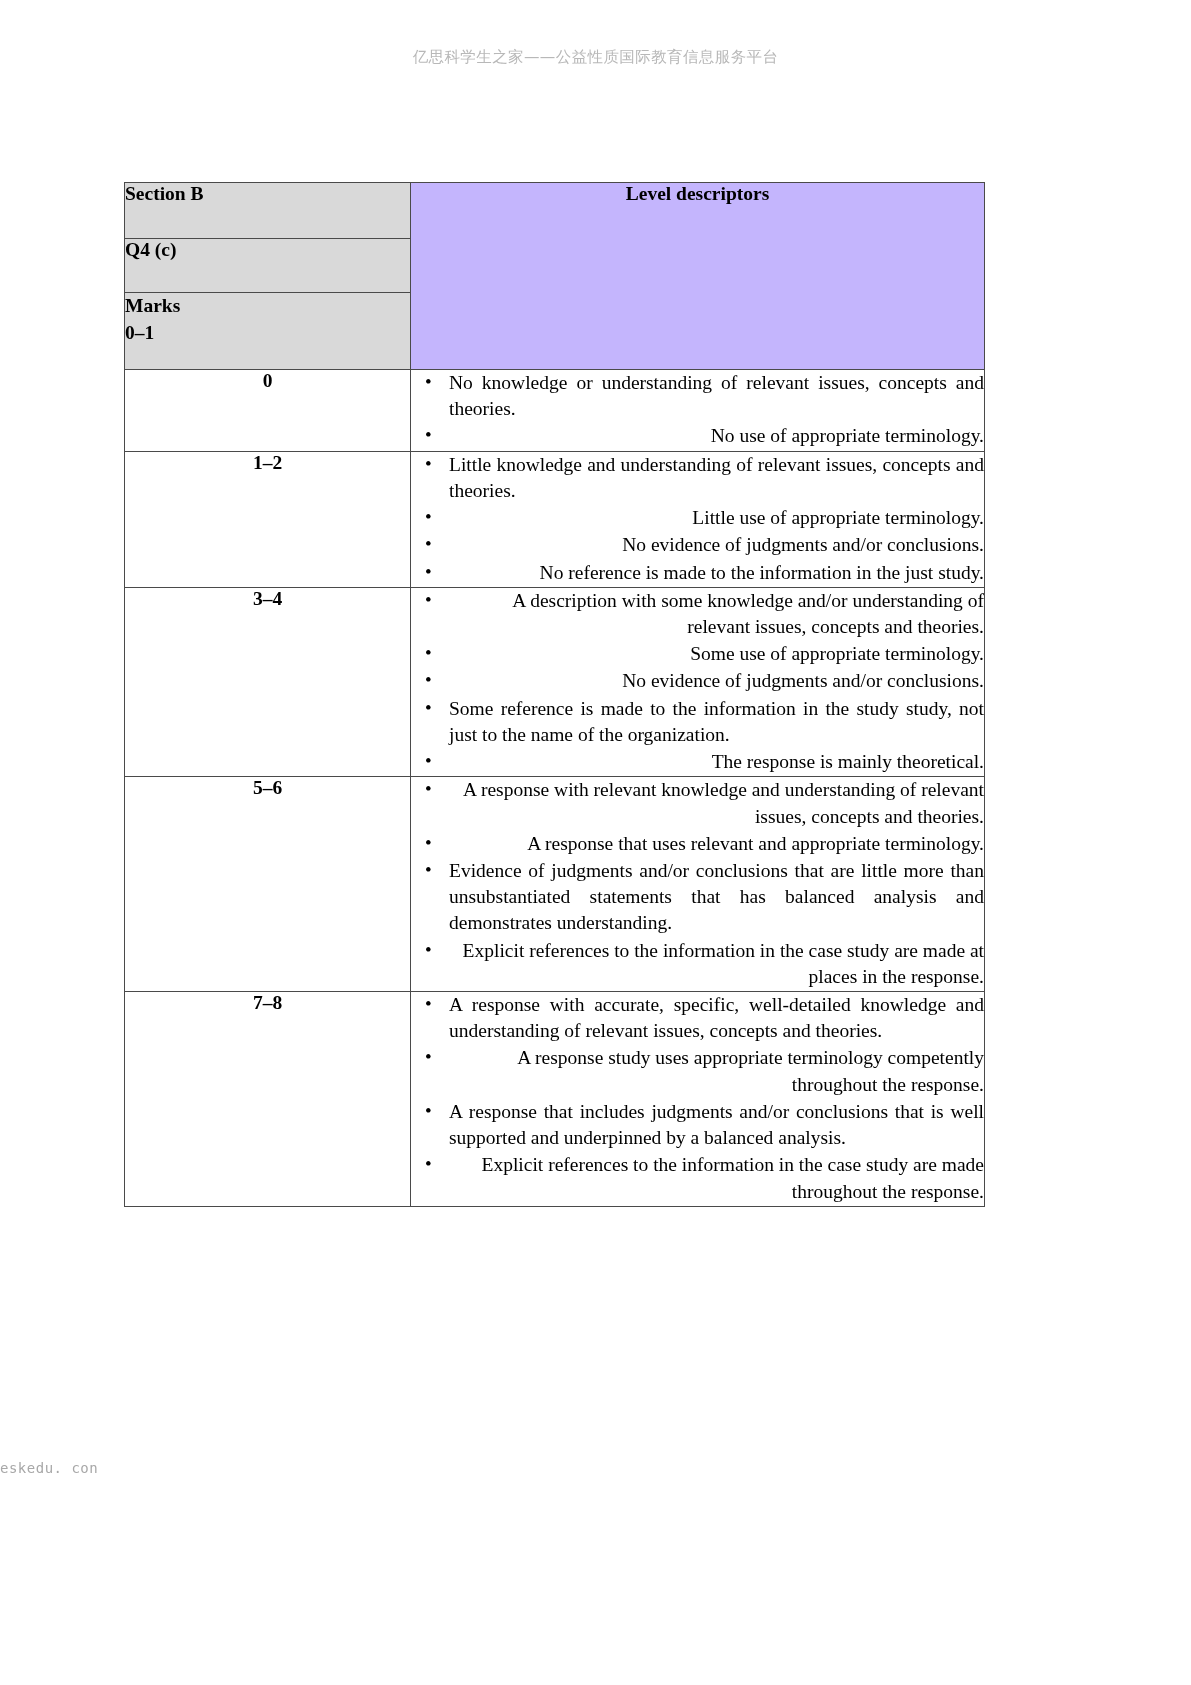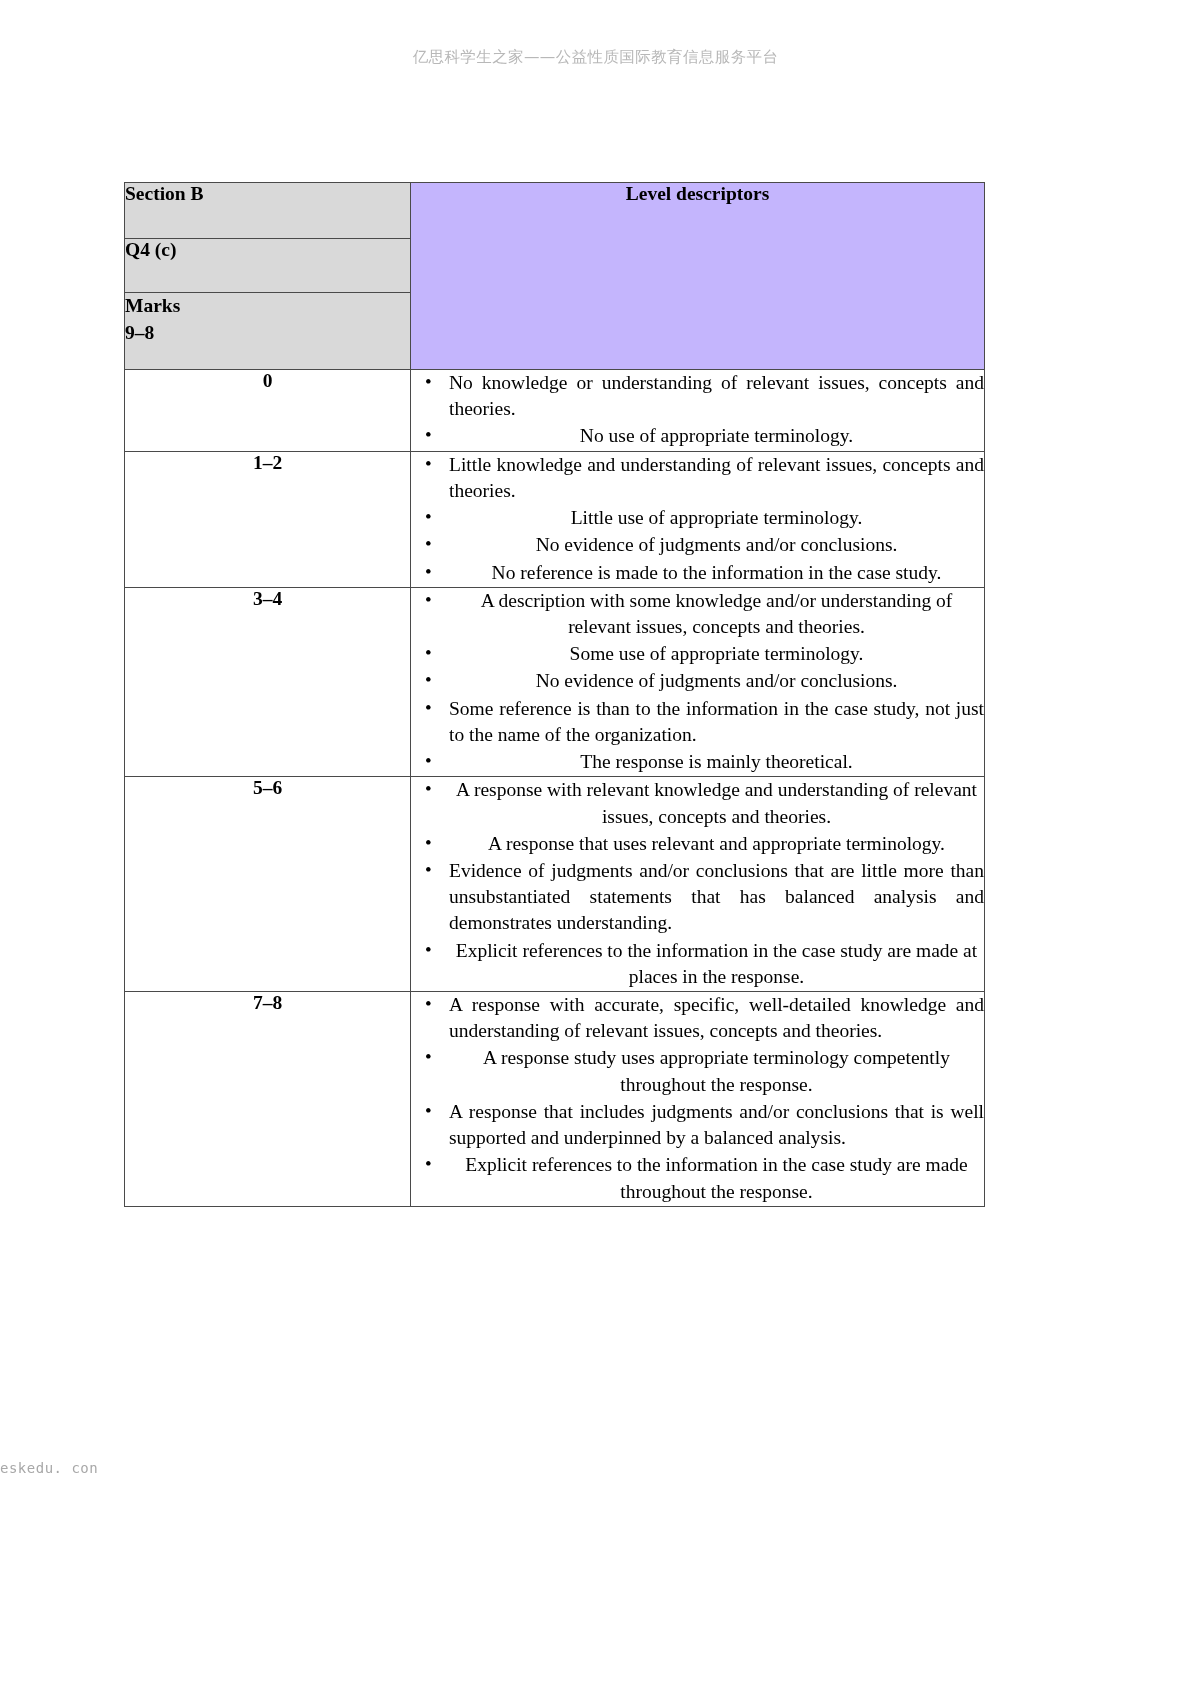--- a/index.html
+++ b/index.html
@@ -107,21 +107,21 @@
   }
   ul.desc-list > li::before {
     content: "\2022";
     position: absolute;
     left: 14px;
     top: -1px;
     font-size: 19px;
     line-height: 1.345;
   }
   ul.desc-list > li.nojust {
-    text-align: center;
+    text-align: right;
   }
 </style>
 </head>
 <body>
 
 <div class="page">
 
   <div class="page-header">亿思科学生之家——公益性质国际教育信息服务平台</div>
 
   <table class="rubric">
@@ -133,54 +133,54 @@
       <tr>
         <td class="hdr hdr-section">Section B</td>
         <td class="hdr-desc" rowspan="3">Level descriptors</td>
       </tr>
       <tr>
         <td class="hdr hdr-question">Q4 (c)</td>
       </tr>
       <tr>
         <td class="hdr hdr-marks">
           <div>Marks</div>
-          <div>9–8</div>
+          <div>0–1</div>
         </td>
       </tr>
 
       <tr>
         <td class="marks-cell">0</td>
         <td class="desc-cell">
           <ul class="desc-list">
             <li>No knowledge or understanding of relevant issues, concepts and theories.</li>
             <li class="nojust">No use of appropriate terminology.</li>
           </ul>
         </td>
       </tr>
 
       <tr>
         <td class="marks-cell">1–2</td>
         <td class="desc-cell">
           <ul class="desc-list">
             <li>Little knowledge and understanding of relevant issues, concepts and theories.</li>
             <li class="nojust">Little use of appropriate terminology.</li>
             <li class="nojust">No evidence of judgments and/or conclusions.</li>
-            <li class="nojust">No reference is made to the information in the case study.</li>
+            <li class="nojust">No reference is made to the information in the just study.</li>
           </ul>
         </td>
       </tr>
 
       <tr>
         <td class="marks-cell">3–4</td>
         <td class="desc-cell">
           <ul class="desc-list">
             <li class="nojust">A description with some knowledge and/or understanding of relevant issues, concepts and theories.</li>
             <li class="nojust">Some use of appropriate terminology.</li>
             <li class="nojust">No evidence of judgments and/or conclusions.</li>
-            <li>Some reference is than to the information in the case study, not just to the name of the organization.</li>
+            <li>Some reference is made to the information in the study study, not just to the name of the organization.</li>
             <li class="nojust">The response is mainly theoretical.</li>
           </ul>
         </td>
       </tr>
 
       <tr>
         <td class="marks-cell">5–6</td>
         <td class="desc-cell">
           <ul class="desc-list">
             <li class="nojust">A response with relevant knowledge and understanding of relevant issues, concepts and theories.</li>

